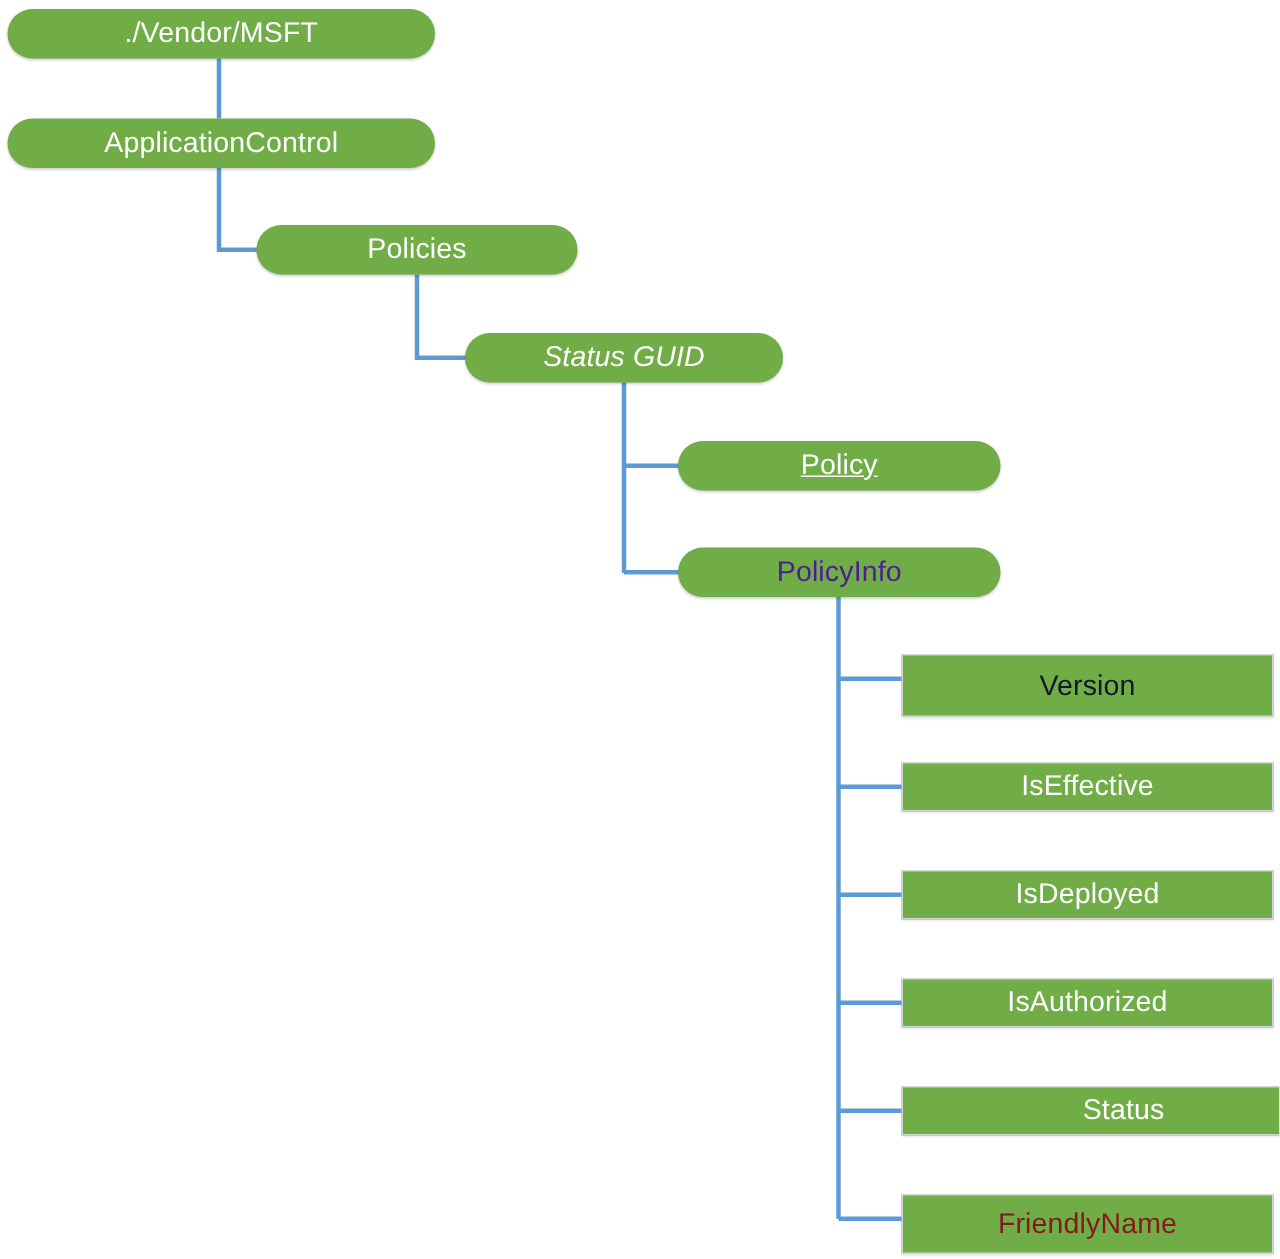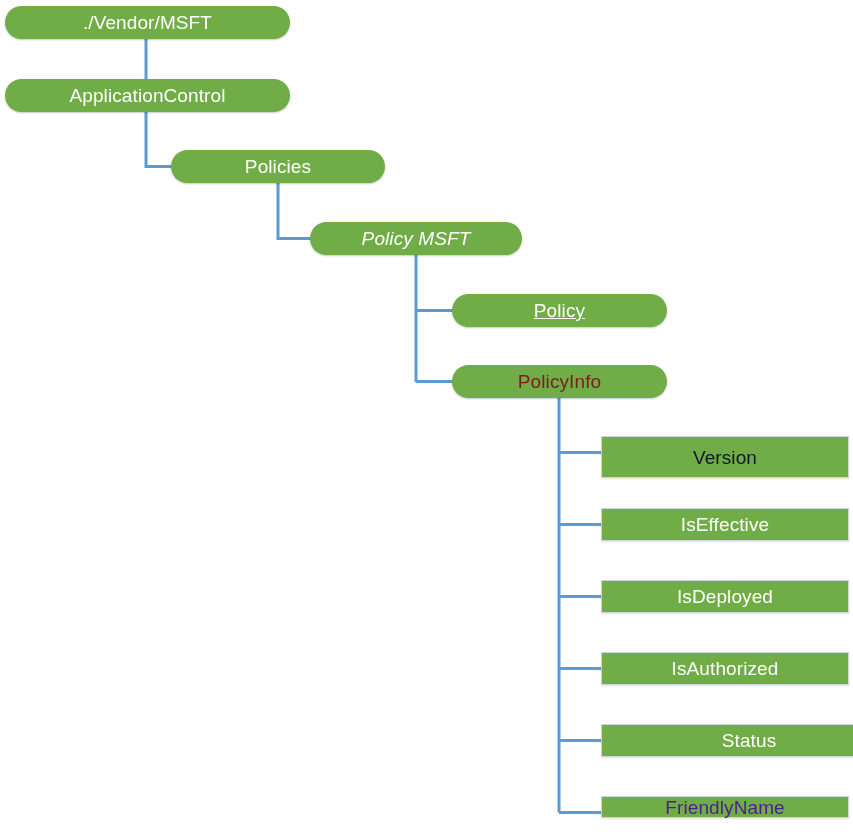--- a/index.html
+++ b/index.html
@@ -88,31 +88,31 @@
       <path d="M 559 812.5 L 602 812.5" stroke="#5B9BD5"></path>
     </g>
   </svg>
 
   <div class="node rounded" style="left: 5px; top: 6px; width: 285px; height: 33px; background: rgb(112, 173, 71); color: rgb(255, 255, 255);">./Vendor/MSFT</div>
 
   <div class="node rounded" style="left: 5px; top: 79px; width: 285px; height: 33px; background: rgb(112, 173, 71); color: rgb(255, 255, 255);">ApplicationControl</div>
 
   <div class="node rounded" style="left: 171px; top: 150px; width: 214px; height: 33px; background: rgb(112, 173, 71); color: rgb(255, 255, 255);">Policies</div>
 
-  <div class="node rounded italic" style="left: 310px; top: 222px; width: 212px; height: 33px; background: rgb(112, 173, 71); color: rgb(255, 255, 255); font-style: italic;">Policy MSFT</div>
+  <div class="node rounded italic" style="left: 310px; top: 222px; width: 212px; height: 33px; background: rgb(112, 173, 71); color: rgb(255, 255, 255); font-style: italic;">Status GUID</div>
 
   <div class="node rounded" style="left: 452px; top: 294px; width: 215px; height: 33px; background: rgb(112, 173, 71); color: rgb(255, 255, 255); text-decoration: underline;">Policy</div>
 
-  <div class="node rounded" style="left: 452px; top: 365px; width: 215px; height: 33px; background: rgb(112, 173, 71); color: #7f1d1d;">PolicyInfo</div>
+  <div class="node rounded" style="left: 452px; top: 365px; width: 215px; height: 33px; background: rgb(112, 173, 71); color: #4c1d95;">PolicyInfo</div>
 
   <div class="node rect" style="left: 601px; top: 436px; width: 248px; height: 42px; background: rgb(112, 173, 71); color: #0f172a; border-color: rgb(212, 212, 212);">Version</div>
 
   <div class="node rect" style="left: 601px; top: 508px; width: 248px; height: 33px; background: rgb(112, 173, 71); color: rgb(255, 255, 255); border-color: rgb(212, 212, 212);">IsEffective</div>
 
   <div class="node rect" style="left: 601px; top: 580px; width: 248px; height: 33px; background: rgb(112, 173, 71); color: rgb(255, 255, 255); border-color: rgb(212, 212, 212);">IsDeployed</div>
 
   <div class="node rect" style="left: 601px; top: 652px; width: 248px; height: 33px; background: rgb(112, 173, 71); color: rgb(255, 255, 255); border-color: rgb(212, 212, 212);">IsAuthorized</div>
 
   <div class="node rect" style="left: 601px; top: 724px; width: 296px; height: 33px; background: rgb(112, 173, 71); color: rgb(255, 255, 255); border-color: rgb(212, 212, 212);">Status</div>
 
-  <div class="node rect" style="left: 601px; top: 796px; width: 248px; height: 22px; background: rgb(112, 173, 71); color: #4c1d95; border-color: rgb(212, 212, 212);">FriendlyName</div>
+  <div class="node rect" style="left: 601px; top: 796px; width: 248px; height: 40px; background: rgb(112, 173, 71); color: #7f1d1d; border-color: rgb(212, 212, 212);">FriendlyName</div>
 
 </div>
 
 </body></html>

